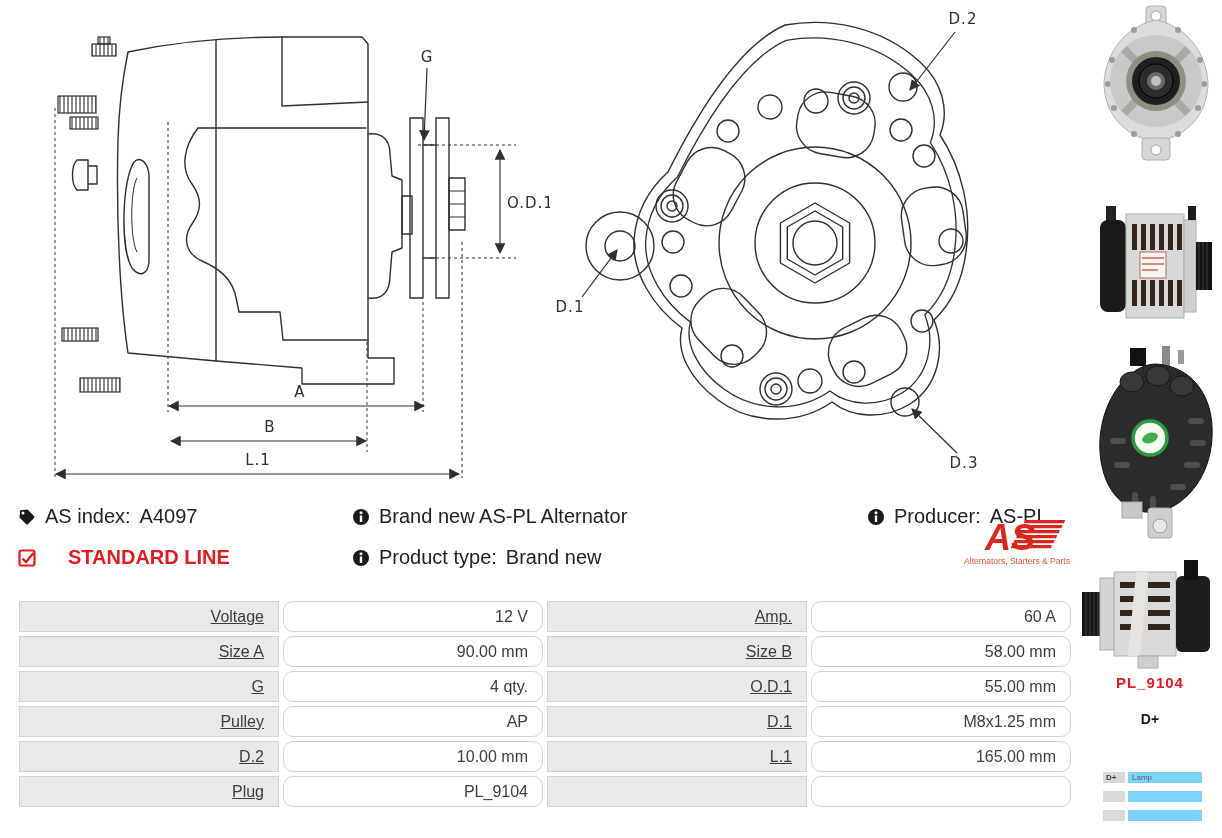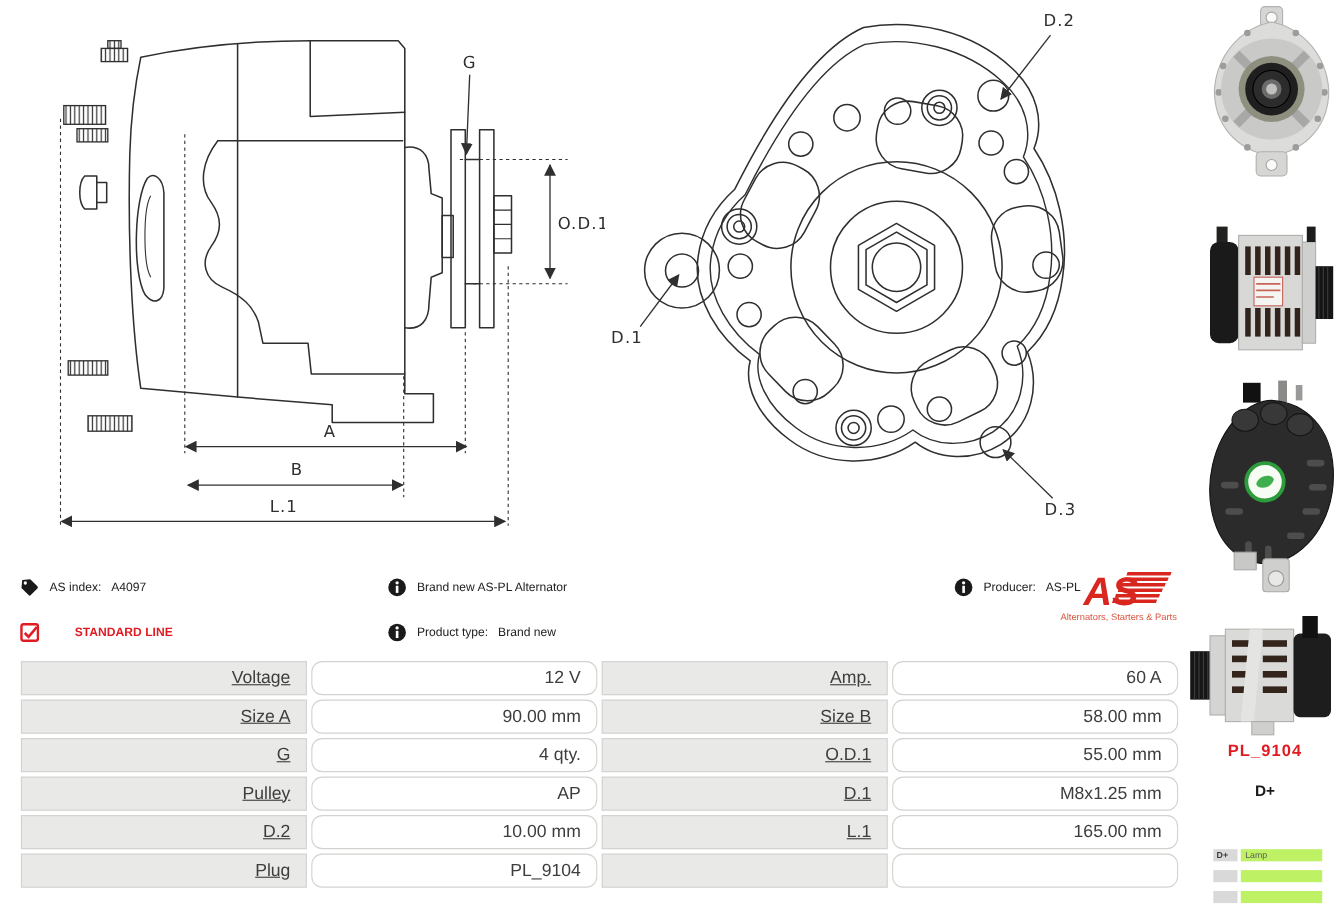--- a/index.html
+++ b/index.html
@@ -10,21 +10,21 @@
   .ln { fill:none; stroke:#2f2f2f; stroke-width:1.4; stroke-linejoin:round; stroke-linecap:round; }
   .thin { fill:none; stroke:#2f2f2f; stroke-width:1; }
   .dash { fill:none; stroke:#2f2f2f; stroke-width:1; stroke-dasharray:3 3; }
   .dim  { fill:none; stroke:#2f2f2f; stroke-width:1.2; }
   .dlabel { font-family:"DejaVu Sans", sans-serif; font-size:15px; fill:#2f2f2f; letter-spacing:1px; }
 
   .abs { position:absolute; }
 
   
   .inforow { position:absolute; display:flex; align-items:center; gap:9px;
-             font-size:11px; color:#222; white-space:nowrap;margin-top:20px; }
+             font-size:20px; color:#222; white-space:nowrap; }
   .inforow b { font-weight:normal; }
   .red { color:#e11b22; }
   .icon16 { width:18px; height:18px; flex:0 0 auto; }
 
   
   table.spec { position:absolute; left:15px; top:597px; width:1060px;
                border-collapse:separate; border-spacing:4px; table-layout:fixed; }
   table.spec td { height:31px; padding:0 14px; font-size:16px; color:#3d3d3c;
                   text-align:right; border:1px solid #d2d2d0; overflow:hidden; }
   td.lbl { background:#e9e9e7;text-decoration:underline; }
@@ -35,21 +35,21 @@
 
   
   .plugcode { position:absolute; left:1088px; top:674px; width:124px; text-align:center;
               font-size:15px; font-weight:bold; color:#e11b22; letter-spacing:1px; }
   .terminal { position:absolute; left:1088px; top:711px; width:124px; text-align:center;
               font-size:14px; font-weight:bold; color:#1a1a1a; }
   .legend { position:absolute; left:1103px; top:772px; width:100px; }
   .legend .lrow { display:flex; gap:3px; margin-bottom:8px; }
   .legend .c1 { width:22px; height:11px; background:#d9d9d9; font-size:8px; font-weight:bold;
                 color:#3c3c3c; line-height:11px; padding-left:3px; }
-  .legend .c2 { width:74px; height:11px; background:#bef264; font-size:8px; color:#5a5a5a;
+  .legend .c2 { width:74px; height:11px; background:#7dd3fc; font-size:8px; color:#5a5a5a;
                 line-height:11px; padding-left:4px; }
 </style>
 </head>
 <body>
 
 <div class="page">
 
   <svg class="abs" style="left:30px; top:10px;" width="520" height="478" viewBox="0 0 520 478">
     <defs>
       <pattern id="hatch" width="4" height="8" patternUnits="userSpaceOnUse">

